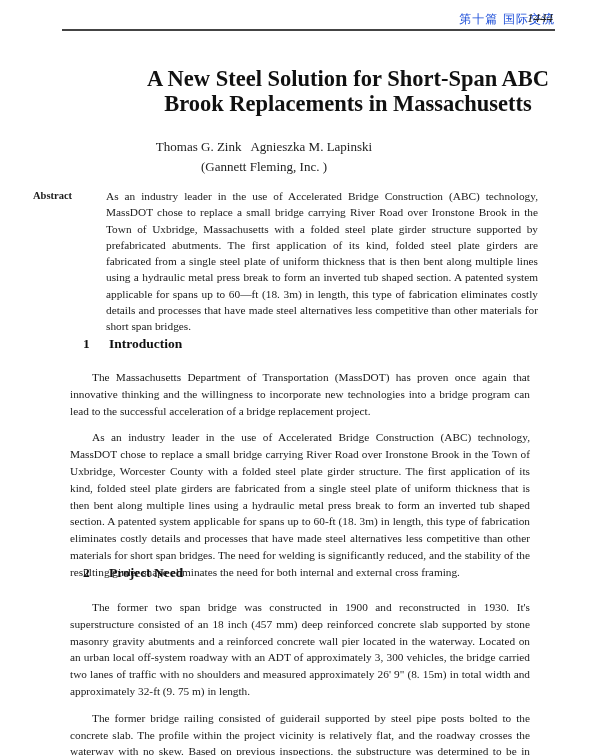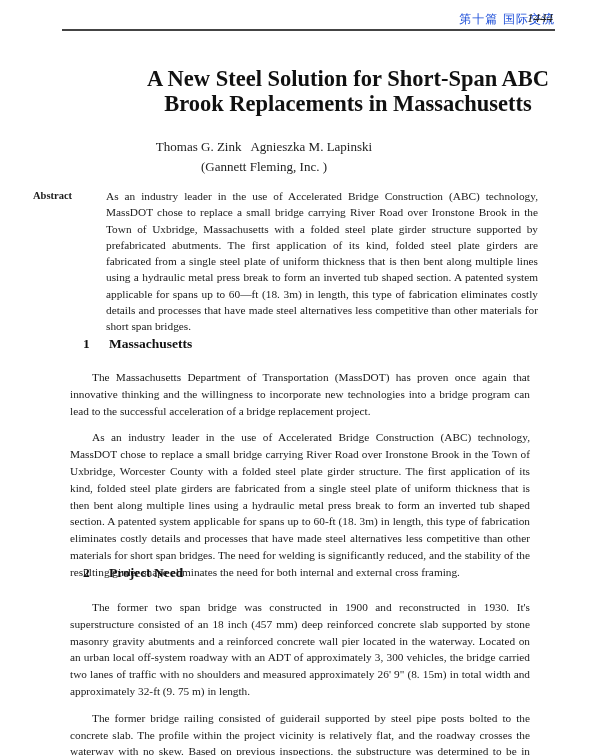--- a/index.html
+++ b/index.html
@@ -135,21 +135,21 @@
   <div style="white-space:pre;">Thomas G. Zink   Agnieszka M. Lapinski</div>
   <div>(Gannett Fleming, Inc. )</div>
 </div>
 
 <div class="abstract">
   <span class="abstract-label">Abstract</span>
   <div class="abstract-body">As an industry leader in the use of Accelerated Bridge Construction (ABC) technology, MassDOT chose to replace a small bridge carrying River Road over Ironstone Brook in the Town of Uxbridge, Massachusetts with a folded steel plate girder structure supported by prefabricated abutments. The first application of its kind, folded steel plate girders are fabricated from a single steel plate of uniform thickness that is then bent along multiple lines using a hydraulic metal press break to form an inverted tub shaped section. A patented system applicable for spans up to 60—ft (18. 3m) in length, this type of fabrication eliminates costly details and processes that have made steel alternatives less competitive than other materials for short span bridges.</div>
 </div>
 
 <div class="section-heading" style="top:336px;">
-  <span class="num">1</span><span>Massachusetts</span>
+  <span class="num">1</span><span>Introduction</span>
 </div>
 
 <div class="body-block" style="top:359px;">
   <p>The Massachusetts Department of Transportation (MassDOT) has proven once again that innovative thinking and the willingness to incorporate new technologies into a bridge program can lead to the successful acceleration of a bridge replacement project.</p>
   <p>As an industry leader in the use of Accelerated Bridge Construction (ABC) technology, MassDOT chose to replace a small bridge carrying River Road over Ironstone Brook in the Town of Uxbridge, Worcester County with a folded steel plate girder structure. The first application of its kind, folded steel plate girders are fabricated from a single steel plate of uniform thickness that is then bent along multiple lines using a hydraulic metal press break to form an inverted tub shaped section. A patented system applicable for spans up to 60-ft (18. 3m) in length, this type of fabrication eliminates costly details and processes that have made steel alternatives less competitive than other materials for short span bridges. The need for welding is significantly reduced, and the stability of the resulting girder shape eliminates the need for both internal and external cross framing.</p>
 </div>
 
 <div class="section-heading" style="top:565px;font-family:Liberation Serif, serif;">
   <span class="num">2</span><span>Project Need</span>
 </div>

